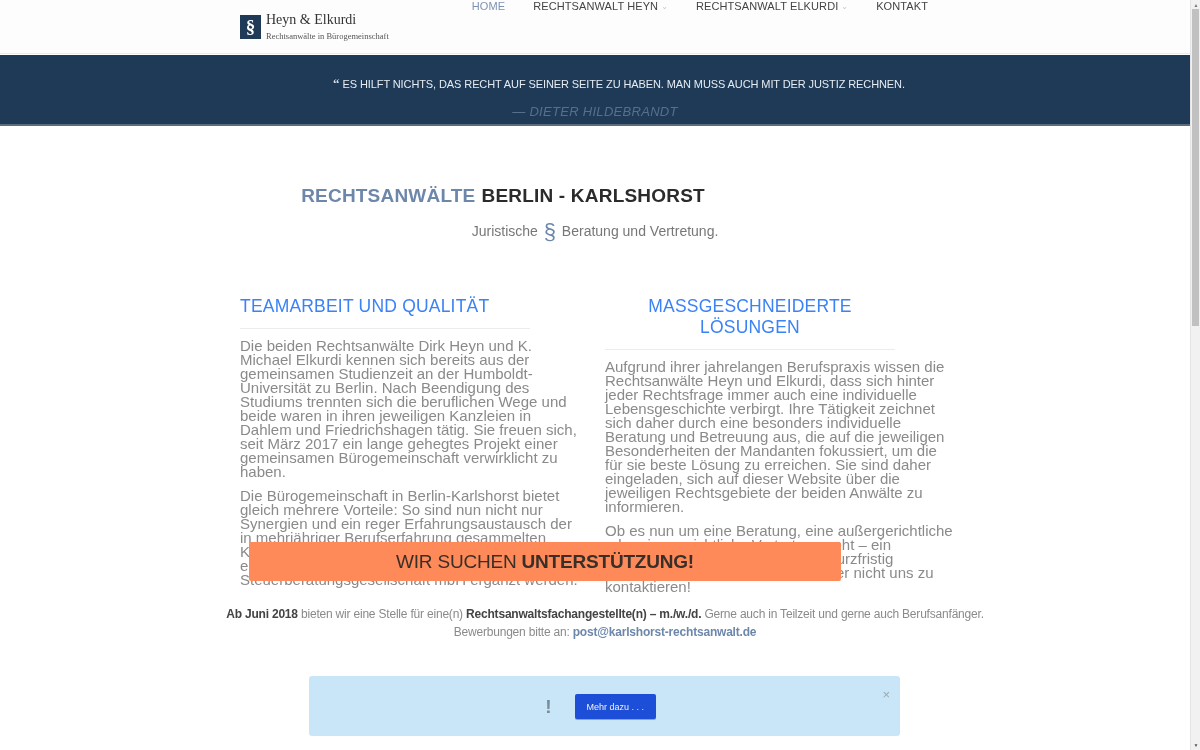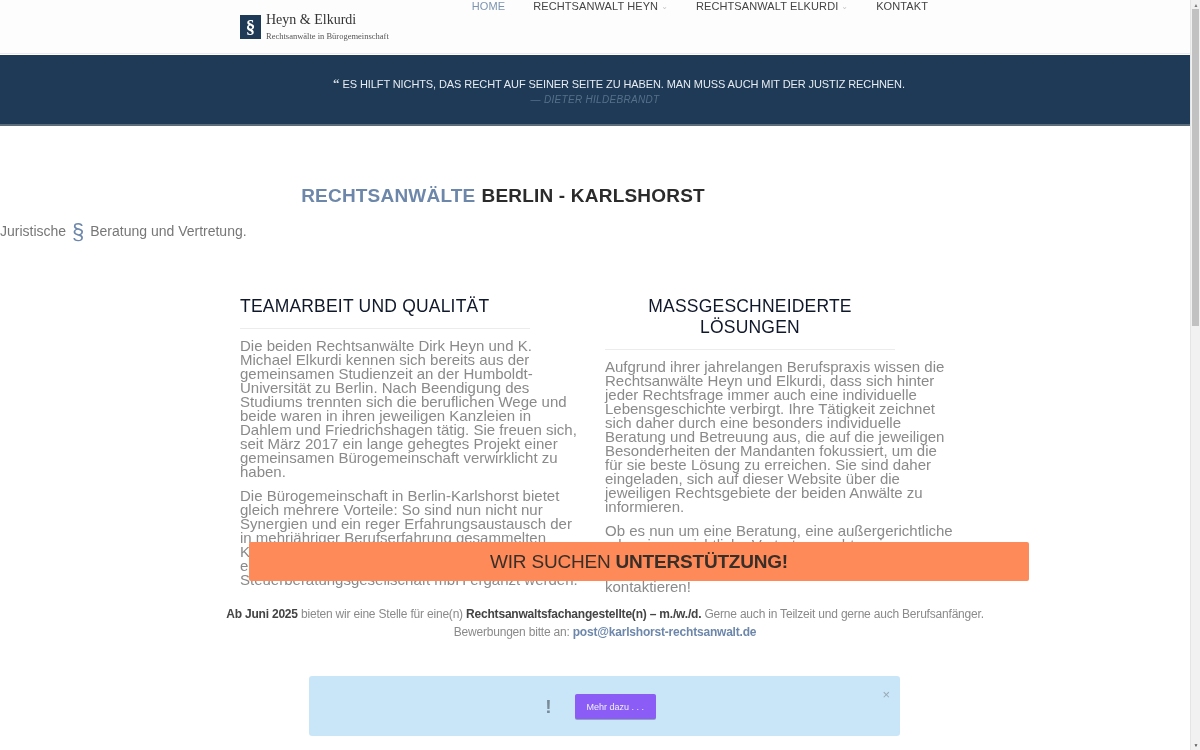--- a/index.html
+++ b/index.html
@@ -16,51 +16,51 @@
 
   .nav { position: absolute; top: 0; right: 248px; height: 54px; display: flex; align-items: flex-start; }
   .nav-item { font-size: 11px; color: #444; padding: 0 14px; letter-spacing: 0.1px; display: flex; align-items: center; cursor: pointer; }
   .nav-item.active { color: #7c93b0; }
   .nav-caret { font-size: 8px; color: #c6c6c6; margin-left: 3px; }
 
   
   .quote-bar { position: absolute; top: 55px; left: 0; width: 1190px; height: 71px; background: #1e3a56; border-bottom: 2px solid #5b6c7a; text-align: center; }
   .quote-text { margin-top: 21px; color: #e6ecf2; font-size: 11px; letter-spacing: -0.1px; margin-left: 48px; }
   .quote-mark { font-family: "Liberation Serif", serif; font-weight: bold; font-size: 13px; color: #d8dfe6; margin-right: 3px; }
-  .quote-author { margin-top: 2px; color: #56708a; font-size: 10px; font-style: italic; letter-spacing: 0.3px; }
+  .quote-author { margin-top: 12px; color: #56708a; font-size: 13px; font-style: italic; letter-spacing: 0.3px; }
 
   
   .intro-title { position: absolute; top: 185px; left: 0; width: 1006px; text-align: center; font-size: 19px; font-weight: bold; letter-spacing: 0.2px; }
   .intro-title .accent { color: #6d87ab; }
   .intro-title .dark { color: #2b2b2b; margin-left: 6px; }
-  .intro-sub { position: absolute; top: 219px; left: 0; width: 1190px; font-size: 14px; color: #777; }
+  .intro-sub { position: absolute; top: 219px; left: 0; width: 1190px; text-align: center; font-size: 14px; color: #777; }
   .intro-sub .para { color: #6d87ab; font-size: 22px; vertical-align: -3px; margin: 0 2px; }
 
   
   .col { position: absolute; top: 296px; width: 342px; }
   .col.left { left: 240px; }
   .col.right { left: 605px; width: 352px; }
-  .col h2 { font-size: 17.5px; font-weight: normal; color: #0f172a; letter-spacing: 0.2px; padding-bottom: 11px; border-bottom: 1px solid #ececec; margin-bottom: 10px; width: 290px; }
+  .col h2 { font-size: 17.5px; font-weight: normal; color: #3b82f6; letter-spacing: 0.2px; padding-bottom: 11px; border-bottom: 1px solid #ececec; margin-bottom: 10px; width: 290px; }
   .col.right h2 { width: 290px; text-align: center; }
   .col p { font-size: 15px; line-height: 14px; color: #8a8a8a; margin-bottom: 10px; }
 
   
-  .banner { position: absolute; top: 542px; left: 249px; width: 780px; height: 39px; background: #fd8a58; border-radius: 2px; text-align: center; line-height: 39px; font-size: 19px; color: #3a2e28; letter-spacing: -0.2px; }
+  .banner { position: absolute; top: 542px; left: 249px; width: 592px; height: 39px; background: #fd8a58; border-radius: 2px; text-align: center; line-height: 39px; font-size: 19px; color: #3a2e28; letter-spacing: -0.2px; }
   .banner b { font-weight: bold; }
 
   .job-text { position: absolute; top: 606px; left: 0; width: 1210px; text-align: center; font-size: 12px; line-height: 17.5px; color: #8a8a8a; letter-spacing: -0.2px; }
   .job-text b { color: #444; }
   .job-text a { color: #6d87ab; font-weight: bold; text-decoration: none; }
 
   
   .alert { position: absolute; top: 676px; left: 309px; width: 591px; height: 60px; background: #c8e6f8; border-radius: 3px; }
   .alert-inner { position: absolute; top: 18px; left: 0; width: 100%; display: flex; justify-content: center; align-items: center; padding-right: 8px; }
   .alert-icon { font-weight: bold; font-size: 19px; color: #7a8b98; margin-right: 10px; }
   .alert-text { font-size: 12.5px; font-weight: bold; color: #2d4a63; letter-spacing: -0.1px; }
-  .alert-btn { margin-left: 13px; width: 81px; height: 25px; background: #8b5cf6; color: #eef2f6; border: none; border-radius: 2px; font-size: 9px; font-family: "Liberation Sans", sans-serif; cursor: pointer; box-shadow: 0 1px 0 #8fa3bd; }
+  .alert-btn { margin-left: 13px; width: 81px; height: 25px; background: #1d4ed8; color: #eef2f6; border: none; border-radius: 2px; font-size: 9px; font-family: "Liberation Sans", sans-serif; cursor: pointer; box-shadow: 0 1px 0 #8fa3bd; }
   .alert-close { position: absolute; top: 11px; right: 10px; font-size: 13px; color: #98a8b4; cursor: pointer; }
 
   
   .scrollbar { position: absolute; top: 0; right: 0; width: 10px; height: 750px; background: #f1f1f1; border-left: 1px solid #e4e4e4; }
   .scroll-up { position: absolute; top: 2px; left: 1px; width: 8px; height: 6px; font-size: 5px; color: #777; text-align: center; line-height: 6px; }
   .scroll-thumb { position: absolute; top: 9px; left: 1px; width: 7px; height: 317px; background: #c1c1c1; }
   .scroll-down { position: absolute; bottom: 2px; left: 1px; width: 8px; height: 6px; font-size: 5px; color: #555; text-align: center; line-height: 6px; }
 </style>
 </head>
 <body>
@@ -117,21 +117,21 @@
   <h2>MASSGESCHNEIDERTE LÖSUNGEN</h2>
   <p>Aufgrund ihrer jahrelangen Berufspraxis wissen die Rechtsanwälte Heyn und Elkurdi, dass sich hinter jeder Rechtsfrage immer auch eine individuelle Lebensgeschichte verbirgt. Ihre Tätigkeit zeichnet sich daher durch eine besonders individuelle Beratung und Betreuung aus, die auf die jeweiligen Besonderheiten der Mandanten fokussiert, um die für sie beste Lösung zu erreichen. Sie sind daher eingeladen, sich auf dieser Website über die jeweiligen Rechtsgebiete der beiden Anwälte zu informieren.</p>
   <p>Ob es nun um eine Beratung, eine außergerichtliche oder eine gerichtliche Vertretung geht – ein Besprechungstermin kann immer kurzfristig vereinbart werden. Zögern Sie daher nicht uns zu kontaktieren!</p>
 </section>
 
 <div class="banner">
   <span>WIR SUCHEN </span><b>UNTERSTÜTZUNG!</b>
 </div>
 
 <div class="job-text">
-  <b>Ab Juni 2025</b><span> bieten wir eine Stelle für eine(n) </span><b>Rechtsanwaltsfachangestellte(n) – m./w./d.</b><span> Gerne auch in Teilzeit und gerne auch Berufsanfänger.</span><br>
+  <b>Ab Juni 2018</b><span> bieten wir eine Stelle für eine(n) </span><b>Rechtsanwaltsfachangestellte(n) – m./w./d.</b><span> Gerne auch in Teilzeit und gerne auch Berufsanfänger.</span><br>
   <span>Bewerbungen bitte an: </span><a>post@karlshorst-rechtsanwalt.de</a>
 </div>
 
 <div class="alert">
   <div class="alert-inner">
     <span class="alert-icon">!</span>
     <button class="alert-btn">Mehr dazu . . .</button>
   </div>
   <span class="alert-close">×</span>
 </div>

